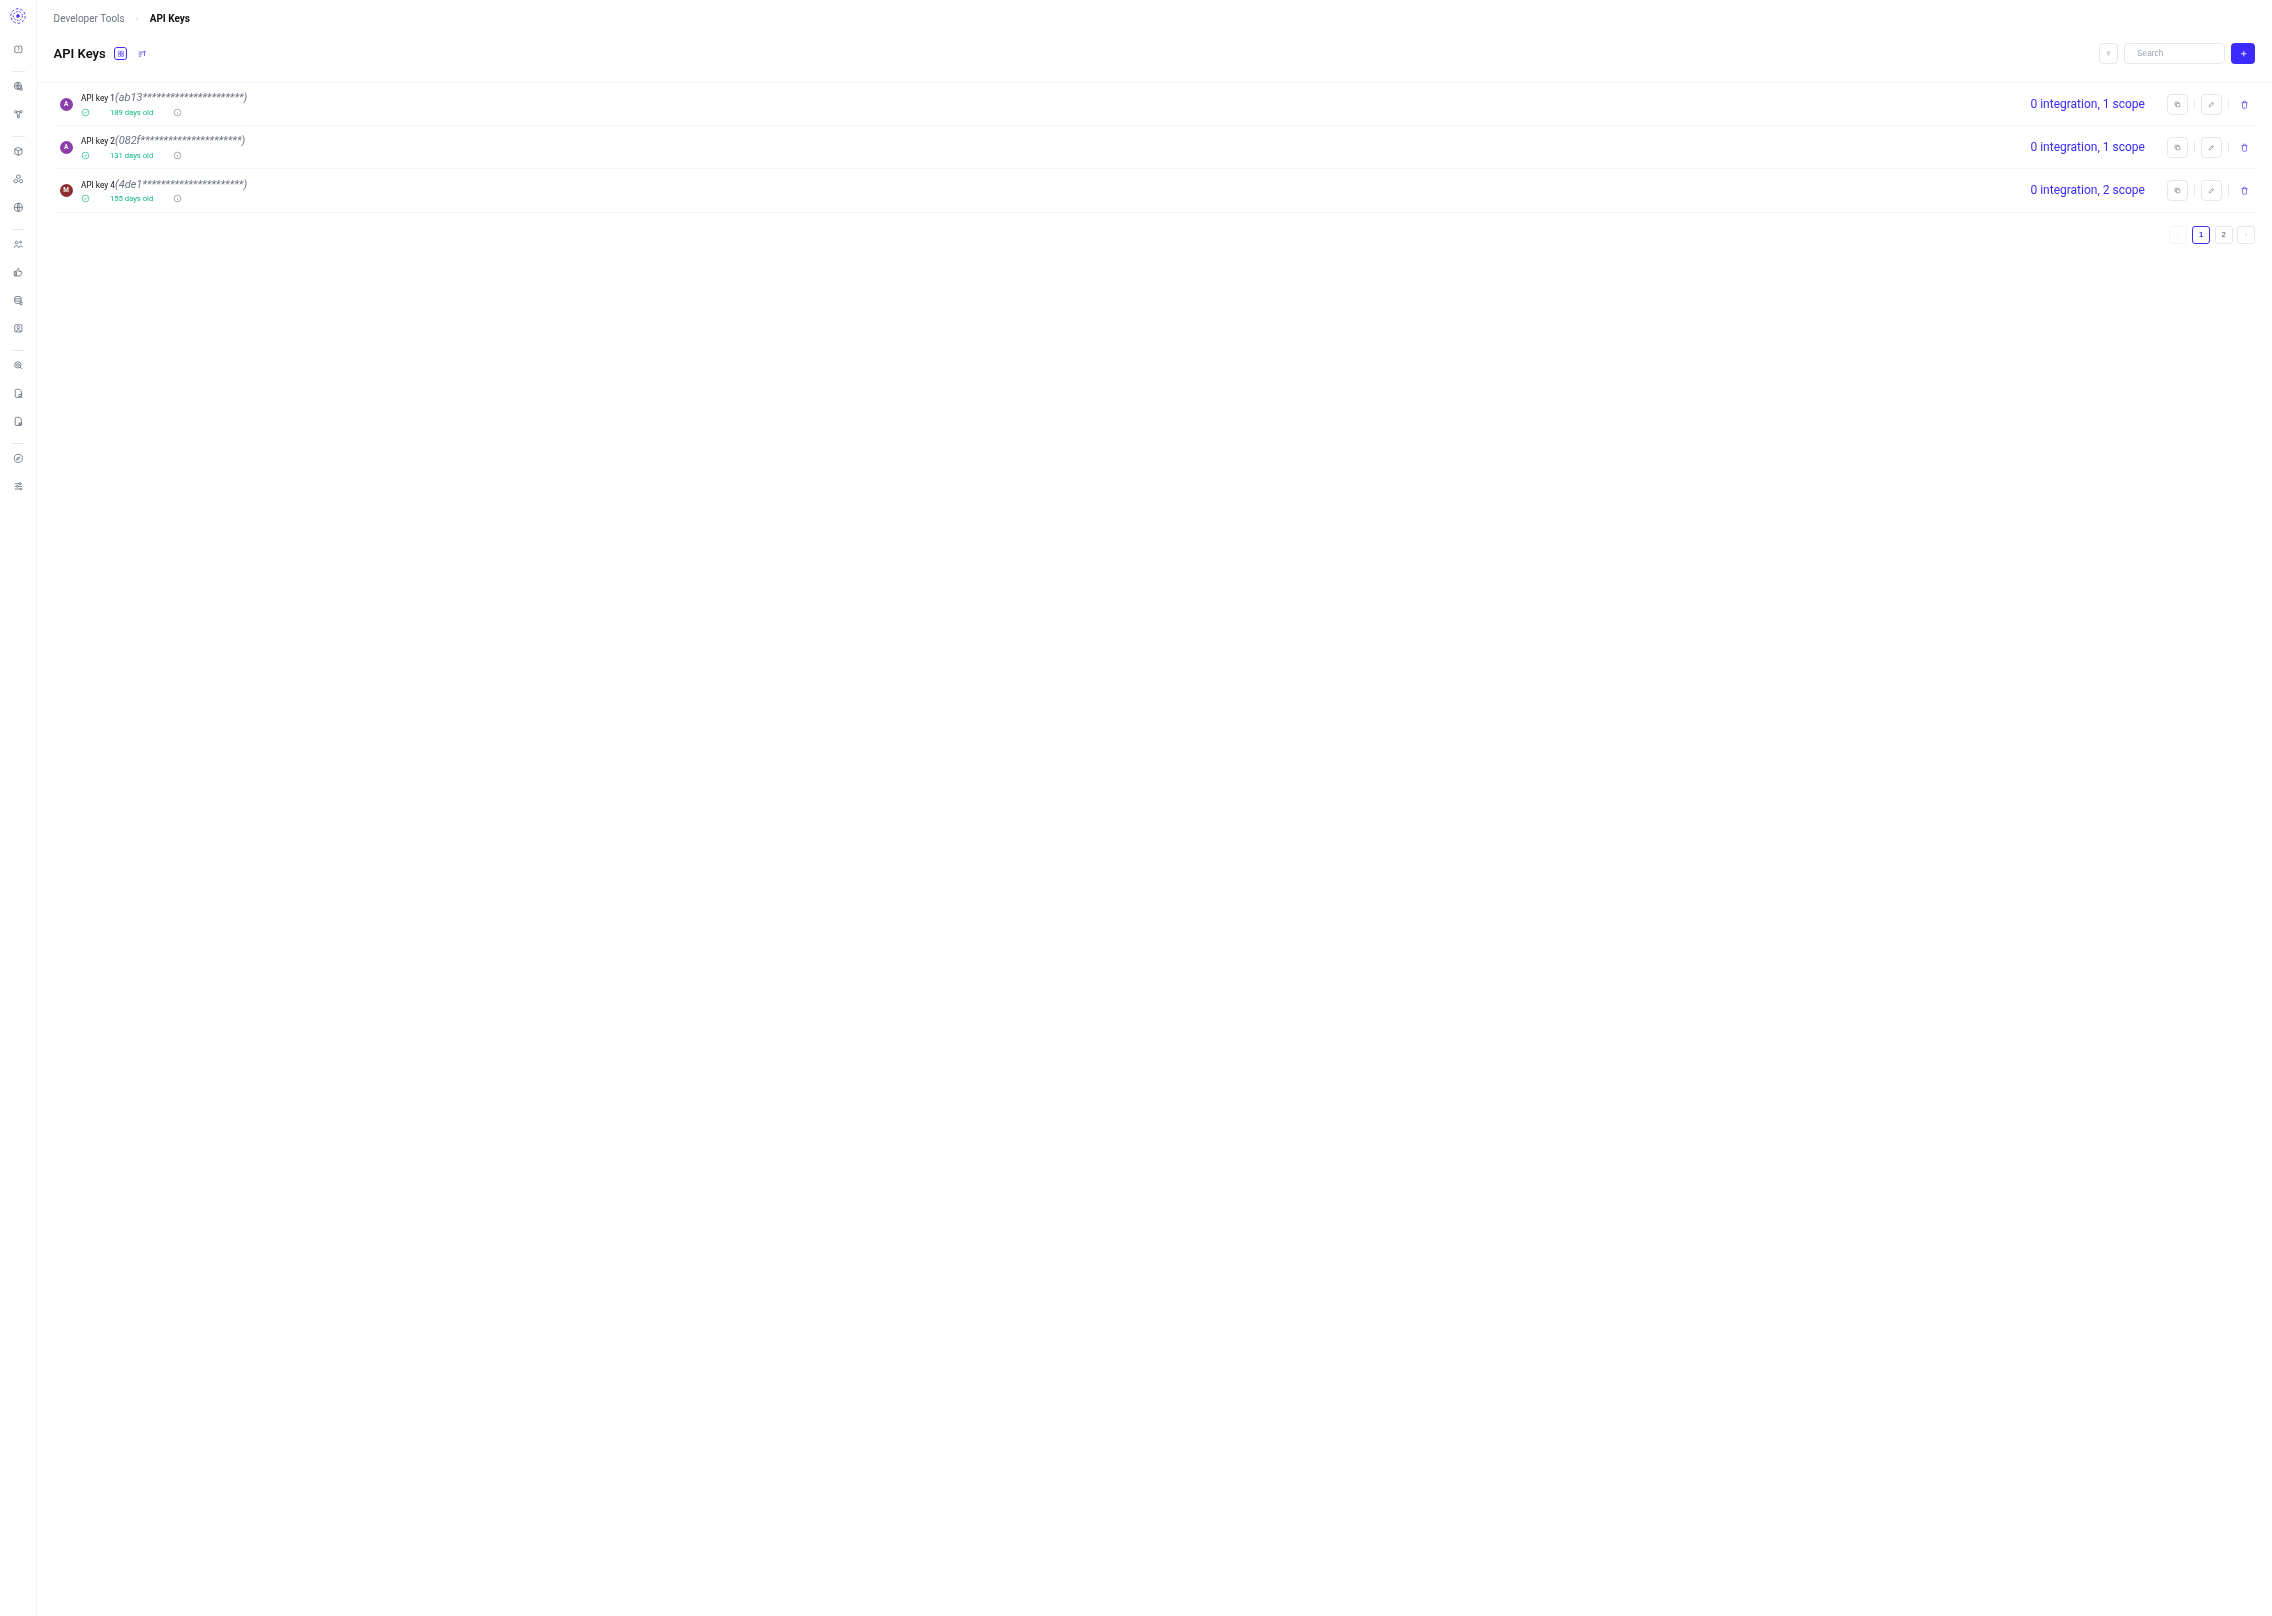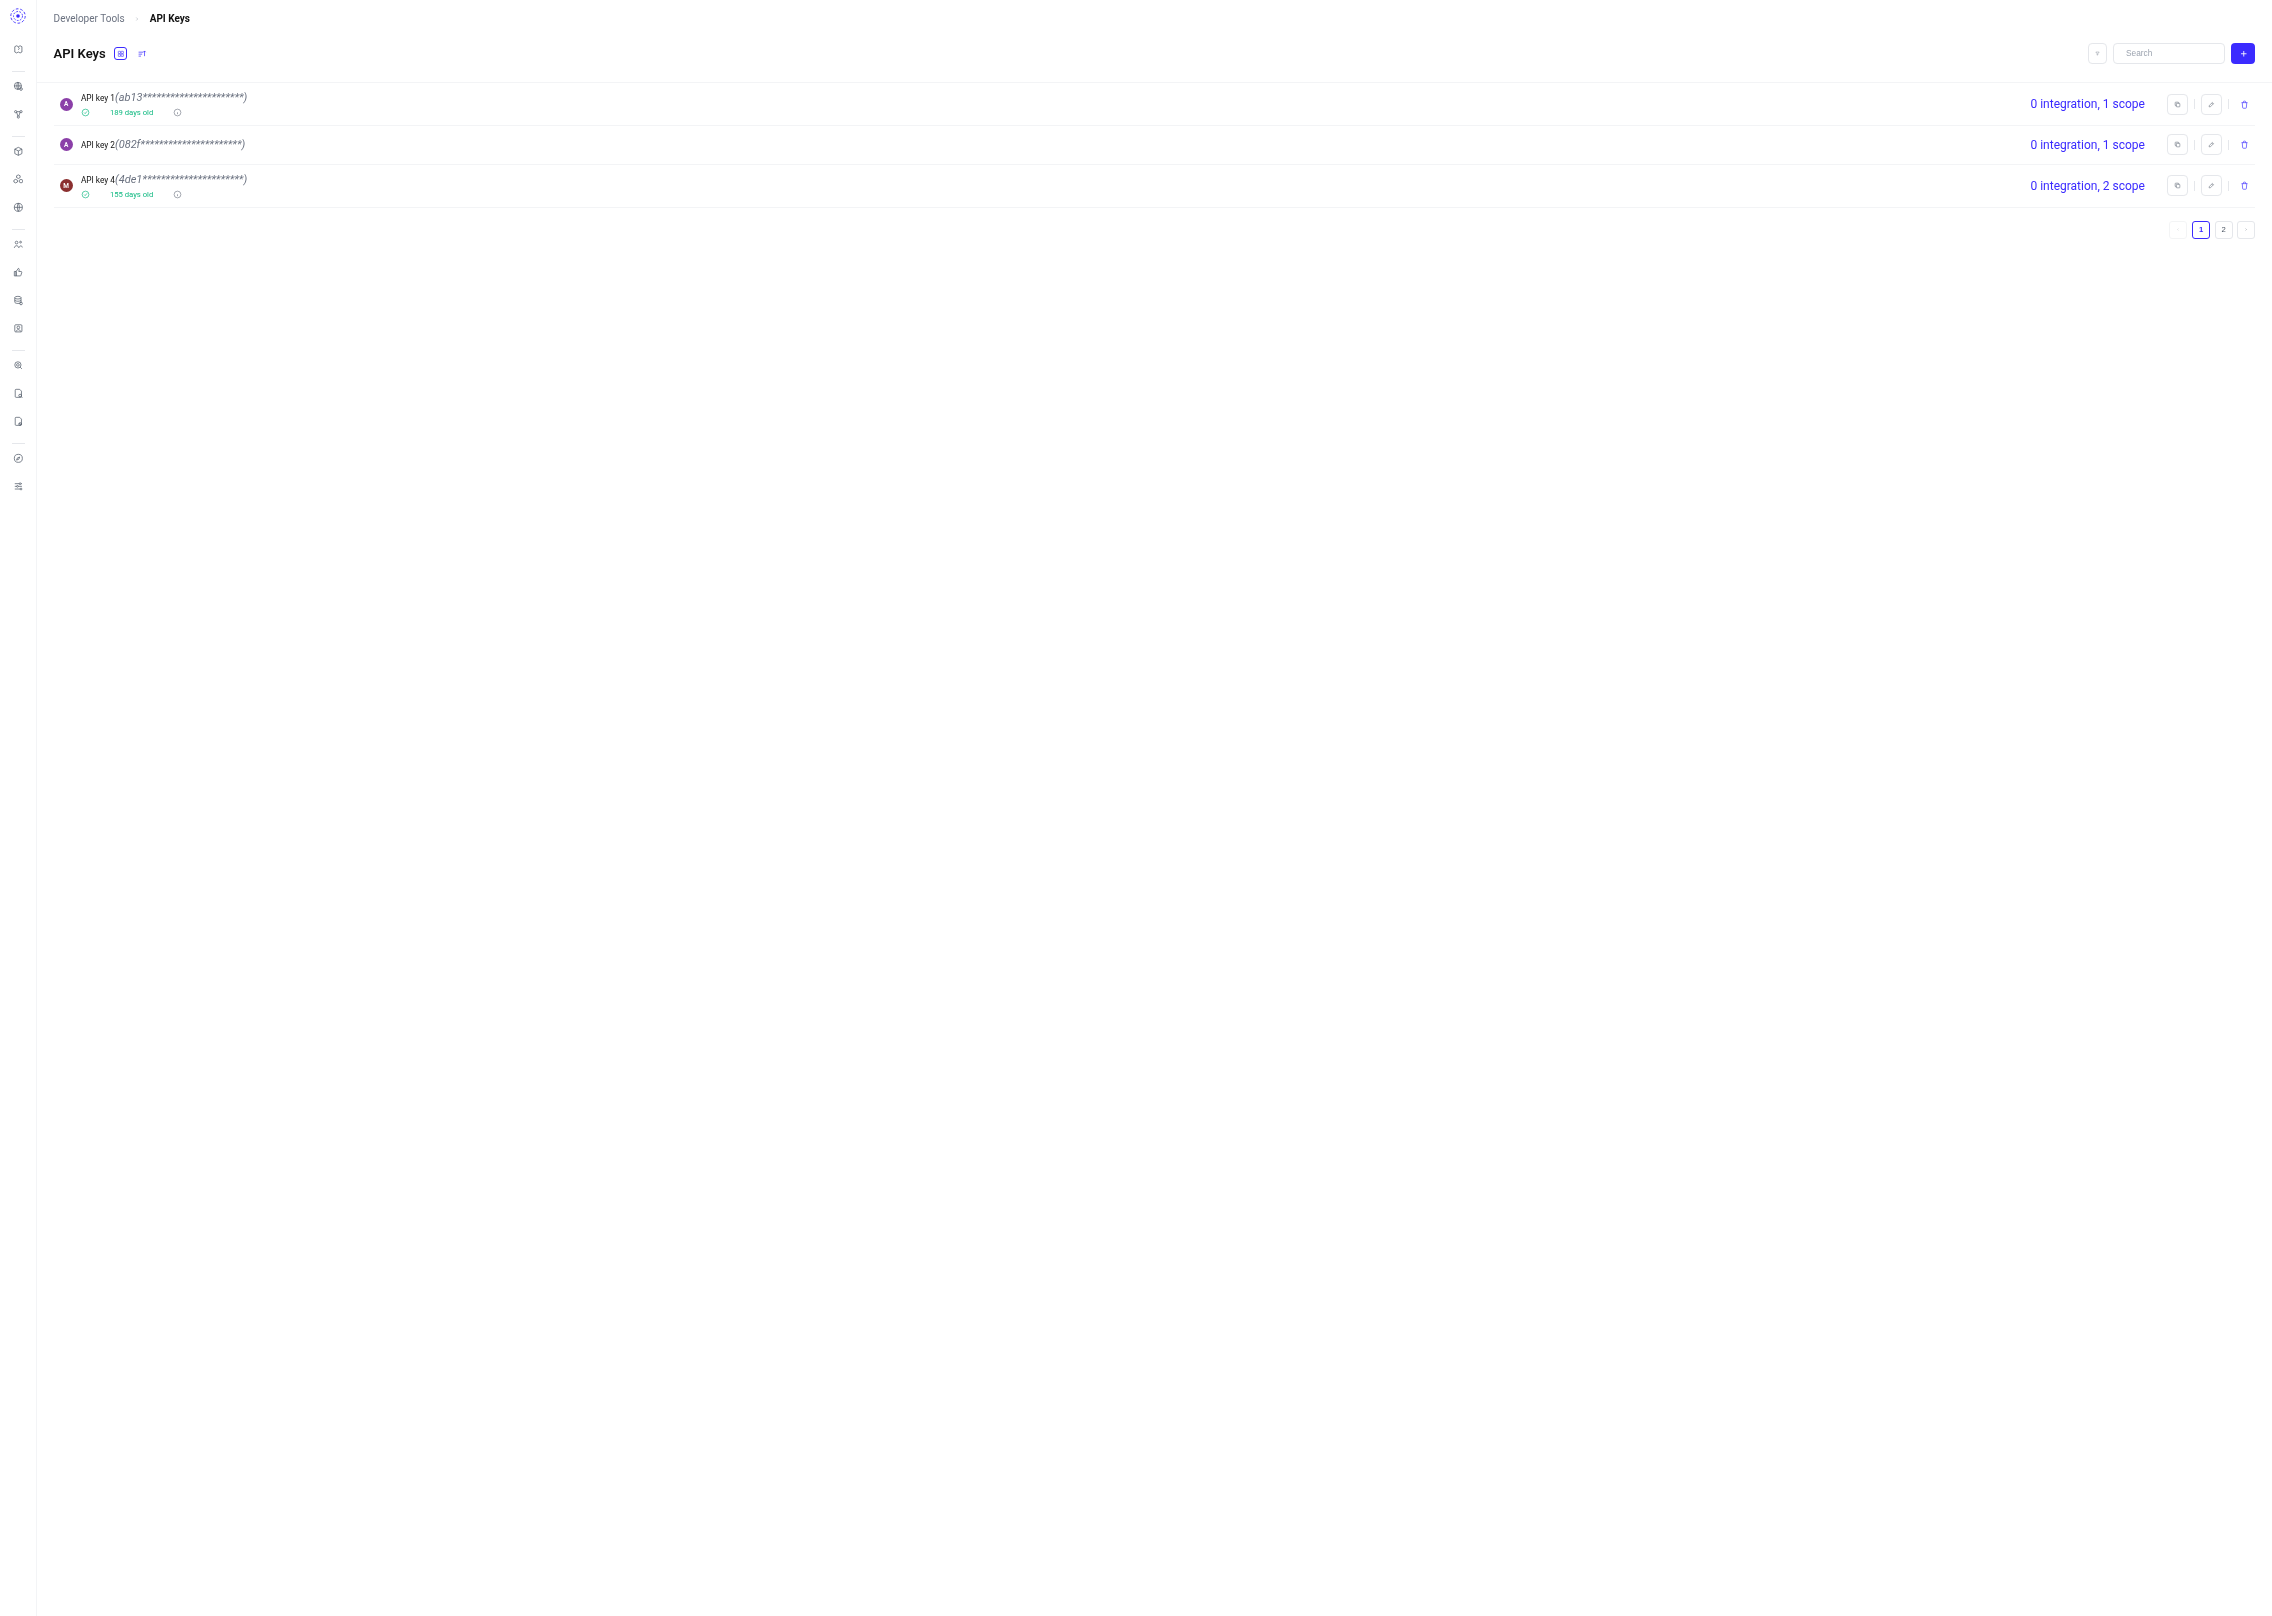--- a/index.html
+++ b/index.html
@@ -88,21 +88,21 @@
   .header-right{display:flex;align-items:center;gap:6px;}
   .filter-btn{
     width:19px;height:21px;border:0.6px solid var(--border);border-radius:4.1px;
     display:flex;align-items:center;justify-content:center;cursor:pointer;background:#fff;
     color:#6b7280;
   }
   .filter-btn svg{width:9px;height:9px;stroke:currentColor;fill:none;stroke-width:1.8;}
 
   .search-wrap{
     display:flex;align-items:center;
-    height:21px;width:112px;
+    height:21px;width:101px;
     border:0.6px solid var(--border);border-radius:4.1px;
     padding:0 6px;gap:3.6px;
   }
   .search-wrap svg{width:8.3px;height:8.3px;stroke:#9ca3af;fill:none;stroke-width:2;}
   .search-wrap input{
     border:none;outline:none;flex:1;font-size:8.3px;color:#111;background:transparent;
   }
   .search-wrap input::placeholder{color:#9ca3af;}
 
   .add-btn{
@@ -413,20 +413,35 @@
       </button>
     </div>
   </div>
         <div class="row">
     <div class="avatar purple">A</div>
     <div class="row-body">
       <div class="row-title">
         <span>API key 2</span>
         <span class="mask">082f**********************</span>
       </div>
+      <div class="row-sub">
+        <span class="check-ico">
+          <svg viewBox="0 0 24 24">
+                  <circle cx="12" cy="12" r="9"></circle>
+                  <path d="M8 12l3 3 5-6"></path>
+                </svg>
+        </span>
+        <span class="age">131 days old</span>
+        <span class="info-ico">
+          <svg viewBox="0 0 24 24">
+                  <circle cx="12" cy="12" r="9"></circle>
+                  <path d="M12 8h.01M11 12h1v4h1"></path>
+                </svg>
+        </span>
+      </div>
     </div>
     <div class="row-meta">0 integration, 1 scope</div>
     <div class="row-actions">
       <button class="act-btn">
         <svg viewBox="0 0 24 24">
                 <rect x="8" y="8" width="12" height="12" rx="2"></rect>
                 <path d="M16 8V6a2 2 0 0 0-2-2H6a2 2 0 0 0-2 2v8a2 2 0 0 0 2 2h2"></path>
               </svg>
       </button>
       <div class="act-sep"></div>

